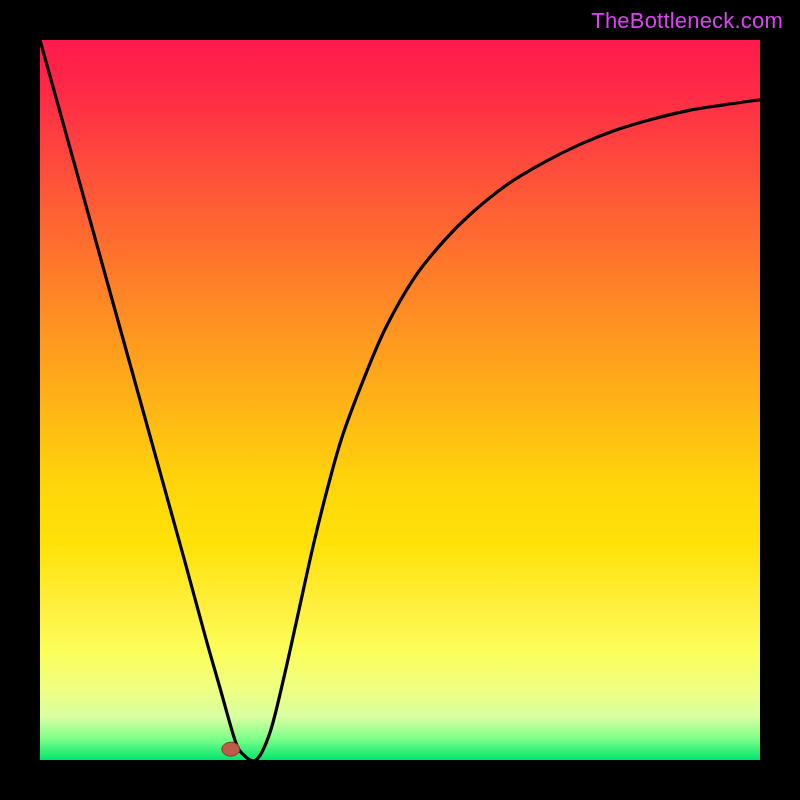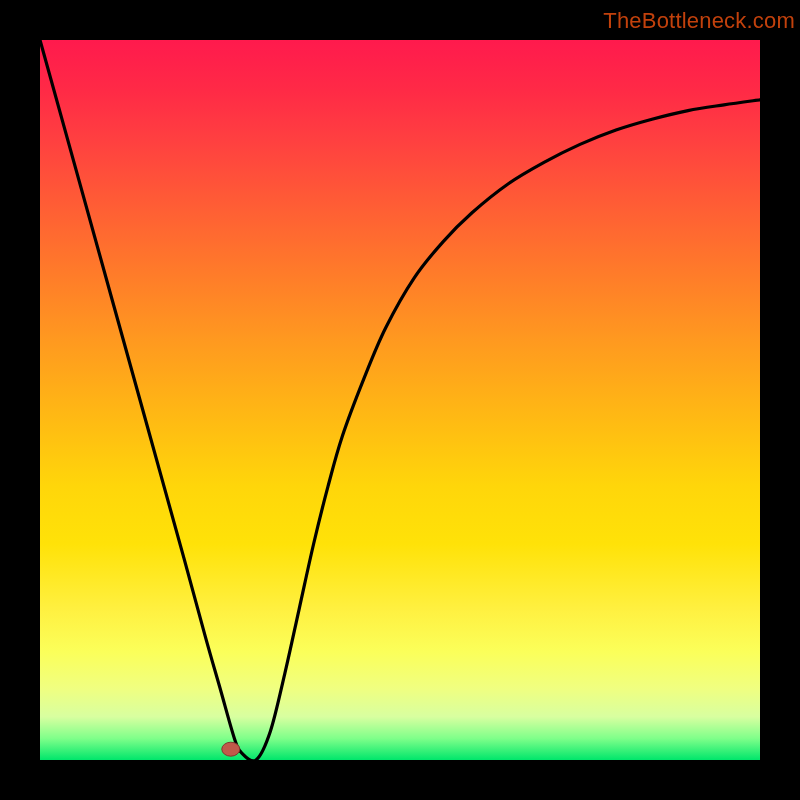--- a/index.html
+++ b/index.html
@@ -35,22 +35,22 @@
       #fff040 79%,
       #fbff5a 85%,
       #f0ff80 90%,
       #d8ffa0 94%,
       #7fff8a 97%,
       #00e66b 100%);
   }
   .watermark {
     position: absolute;
     top: 8px;
-    right: 5px;
-    color: #c2410c;
+    right: 17px;
+    color: #d946ef;
     font-size: 22px;
     letter-spacing: 0.2px;
     user-select: none;
     font-weight: 400;
   }
   svg {
     position: absolute;
     left: 0;
     top: 0;
   }

